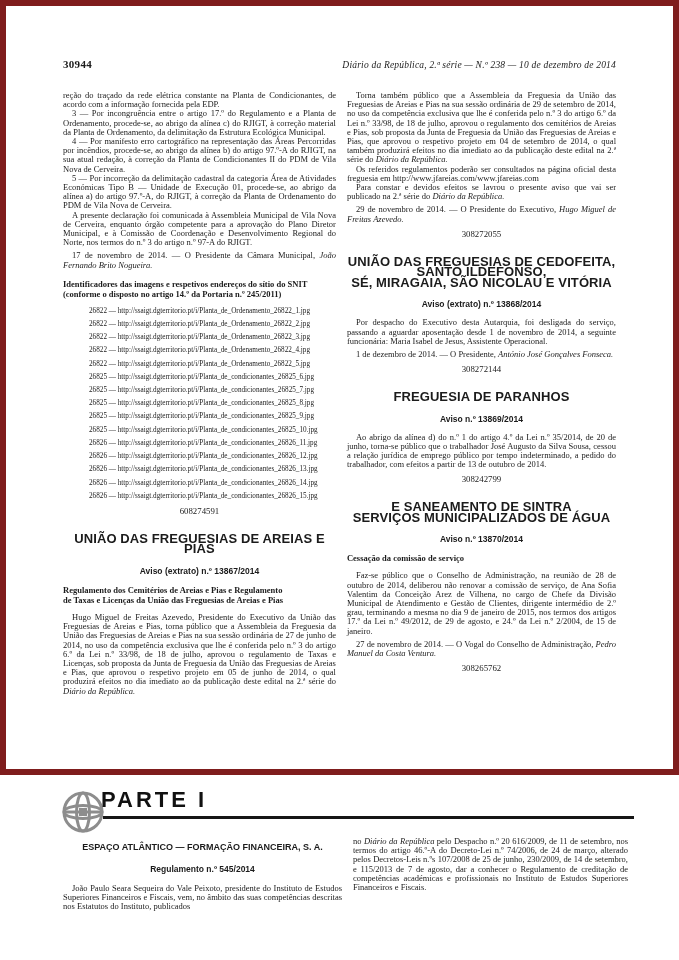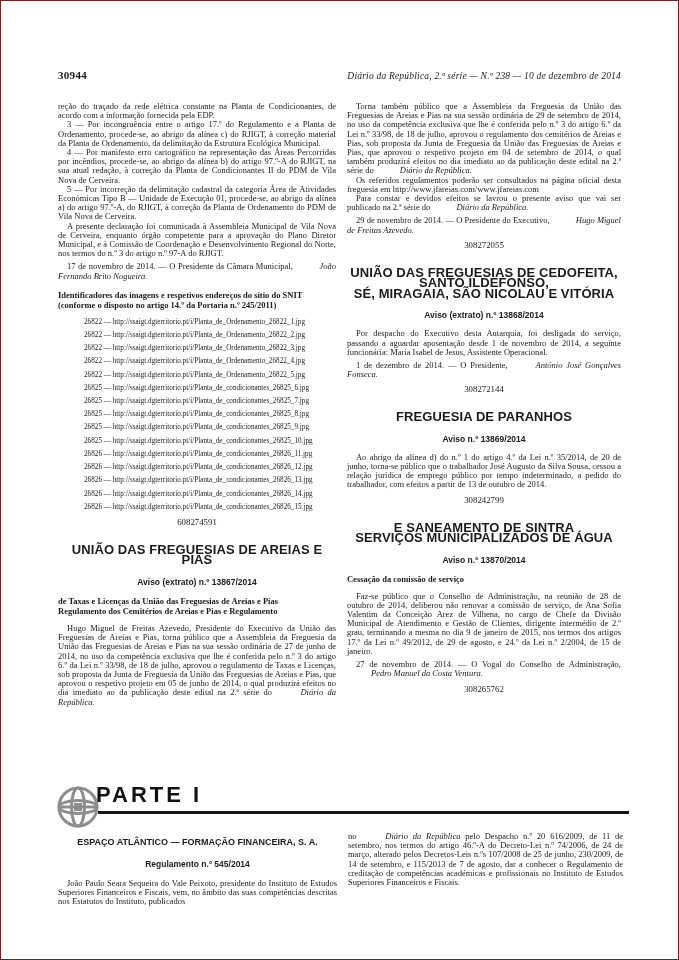--- a/index.html
+++ b/index.html
@@ -6,45 +6,45 @@
   html,body { width:679px; height:960px; }
   body {
     background:#ffffff;
     font-family:"Liberation Serif", serif;
     color:#1b1b1b;
     position:relative;
     overflow:hidden;
   }
   .page {
     position:absolute; inset:0;
-    width:679px; height:960px;
+    width:679px; height:775px;
     background:#fff;
-    border:1px solid #7f1d1d;
-    padding:16px 57px;
+    border:6px solid #7f1d1d;
+    padding:0 57px;
   }
   
   .header {
     margin-top:52px;
     display:flex; justify-content:space-between; align-items:baseline;
   }
   .pagenum { font-weight:bold; font-size:11px; letter-spacing:.3px; }
   .journal { font-style:italic; font-size:9.5px; letter-spacing:.2px; }
 
   
   .cols { display:flex; gap:11px; margin-top:21px; }
   .colL { width:281px; }
   .colR { width:277px; }
 
   p.body {
     font-size:8.5px; line-height:9.2px;
     text-align:justify;
   }
   .ind { text-indent:9px; }
   .sig { margin-top:4px; text-indent:9px; }
-  .it { font-style:italic;margin-left:24px; }
+  .it { font-style:italic; }
 
   .org {
     font-family:"Liberation Sans", sans-serif;
     font-weight:bold; font-size:13px; line-height:10.5px;
     text-align:center; letter-spacing:.1px;
   }
   .org-block { margin-top:17px; }
   .aviso {
     font-family:"Liberation Sans", sans-serif;
     font-weight:bold; font-size:8.5px;
@@ -135,22 +135,22 @@
         <div>26826 — http://ssaigt.dgterritorio.pt/i/Planta_de_condicionantes_26826_12.jpg</div>
         <div>26826 — http://ssaigt.dgterritorio.pt/i/Planta_de_condicionantes_26826_13.jpg</div>
         <div>26826 — http://ssaigt.dgterritorio.pt/i/Planta_de_condicionantes_26826_14.jpg</div>
         <div>26826 — http://ssaigt.dgterritorio.pt/i/Planta_de_condicionantes_26826_15.jpg</div>
       </div>
       <div class="regnum">608274591</div>
 
       <div class="org org-block">UNIÃO DAS FREGUESIAS DE AREIAS E PIAS</div>
       <div class="aviso">Aviso (extrato) n.º 13867/2014</div>
       <div class="subhead">
+        <div>Regulamento dos Cemitérios de Areias e Pias e Regulamento</div>
         <div>de Taxas e Licenças da União das Freguesias de Areias e Pias</div>
-        <div>Regulamento dos Cemitérios de Areias e Pias e Regulamento</div>
       </div>
       <p class="body ind"><span>Hugo Miguel de Freitas Azevedo, Presidente do Executivo da União das Freguesias de Areias e Pias, torna público que a Assembleia da Freguesia da União das Freguesias de Areias e Pias na sua sessão ordinária de 27 de junho de 2014, no uso da competência exclusiva que lhe é conferida pelo n.º 3 do artigo 6.º da Lei n.º 33/98, de 18 de julho, aprovou o regulamento de Taxas e Licenças, sob proposta da Junta de Freguesia da União das Freguesias de Areias e Pias, que aprovou o respetivo projeto em 05 de junho de 2014, o qual produzirá efeitos no dia imediato ao da publicação deste edital na 2.ª série do </span><span class="it">Diário da República.</span></p>
     </div>
 
     <div class="colR">
       <p class="body ind"><span>Torna também público que a Assembleia da Freguesia da União das Freguesias de Areias e Pias na sua sessão ordinária de 29 de setembro de 2014, no uso da competência exclusiva que lhe é conferida pelo n.º 3 do artigo 6.º da Lei n.º 33/98, de 18 de julho, aprovou o regulamento dos cemitérios de Areias e Pias, sob proposta da Junta de Freguesia da União das Freguesias de Areias e Pias, que aprovou o respetivo projeto em 04 de setembro de 2014, o qual também produzirá efeitos no dia imediato ao da publicação deste edital na 2.ª série do </span><span class="it">Diário da República.</span></p>
       <p class="body ind">Os referidos regulamentos poderão ser consultados na página oficial desta freguesia em http://www.jfareias.com/www.jfareias.com</p>
       <p class="body ind"><span>Para constar e devidos efeitos se lavrou o presente aviso que vai ser publicado na 2.ª série do </span><span class="it">Diário da República.</span></p>
       <p class="body sig"><span>29 de novembro de 2014. — O Presidente do Executivo, </span><span class="it">Hugo Miguel de Freitas Azevedo.</span></p>
       <div class="regnum gap">308272055</div>

